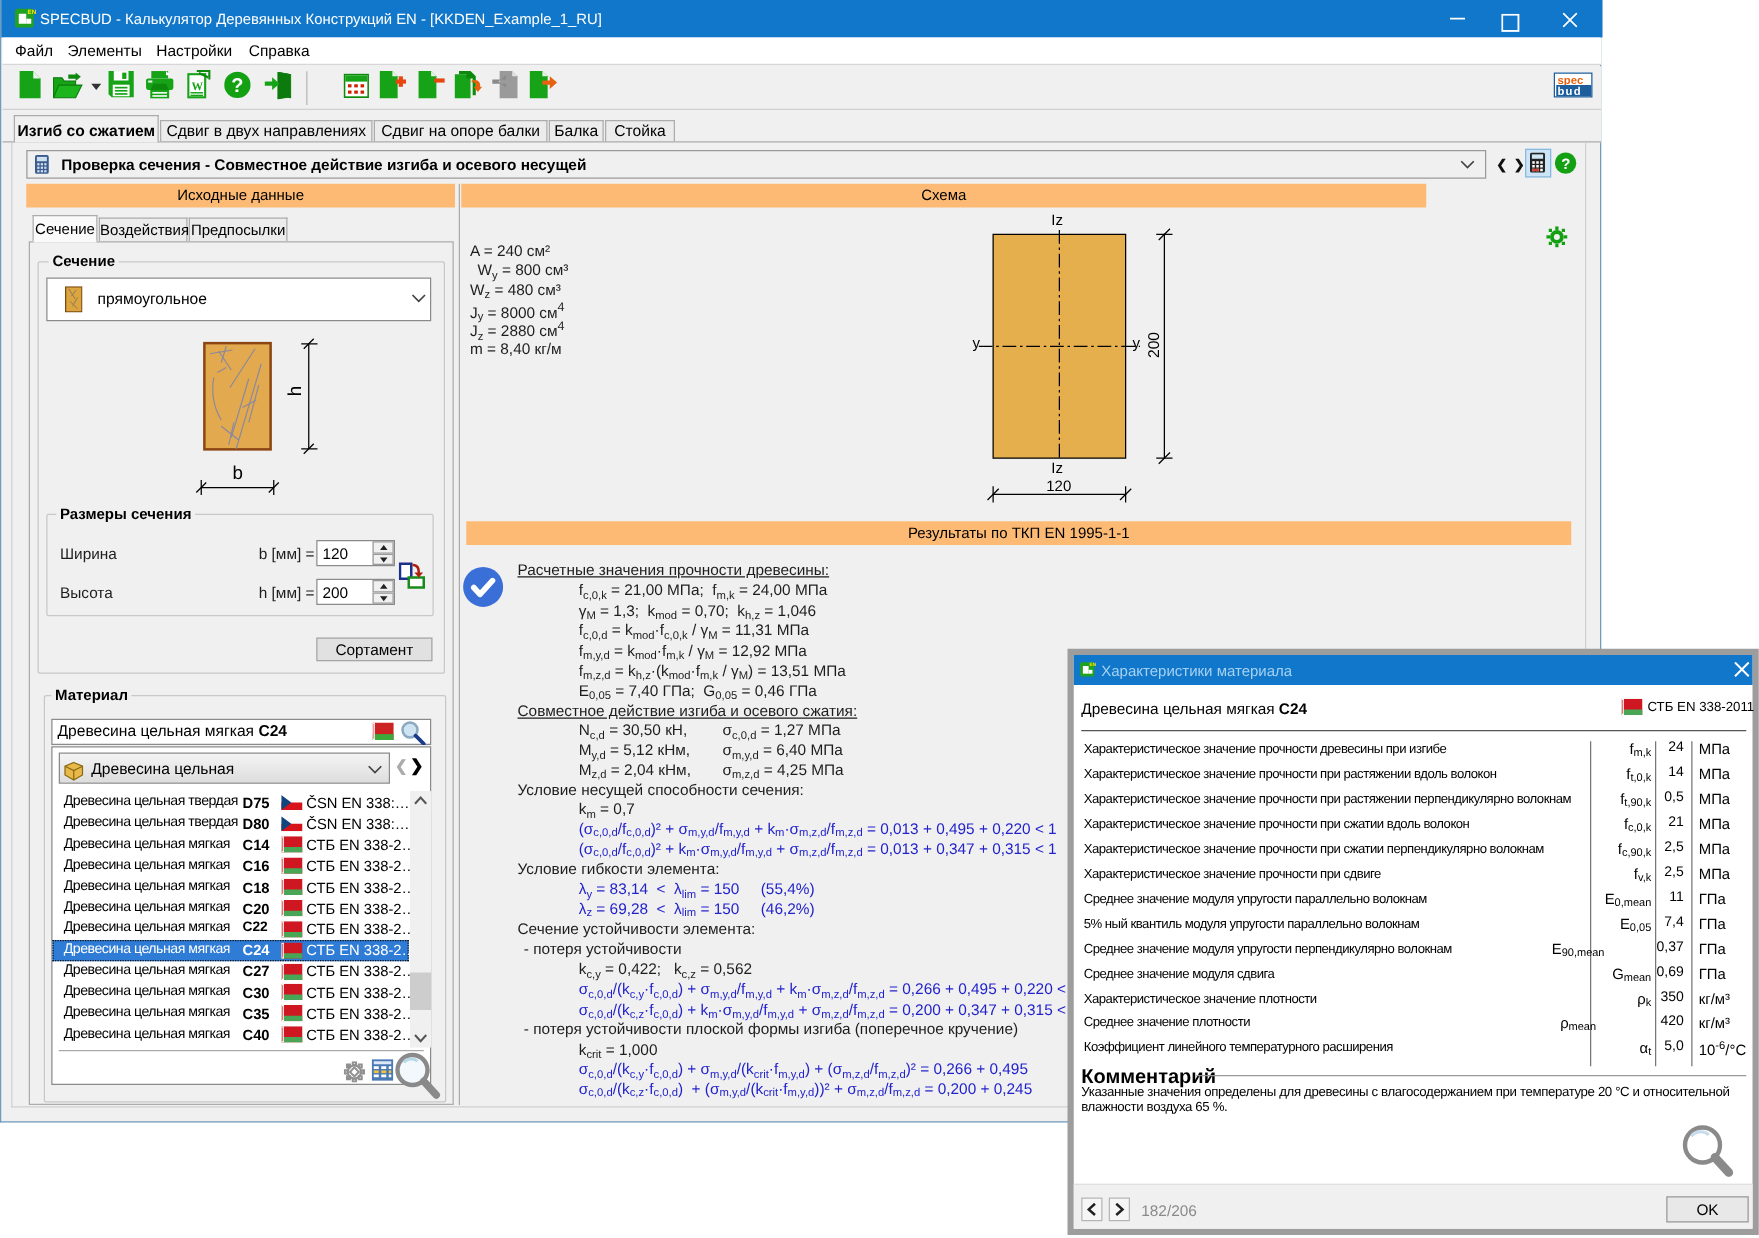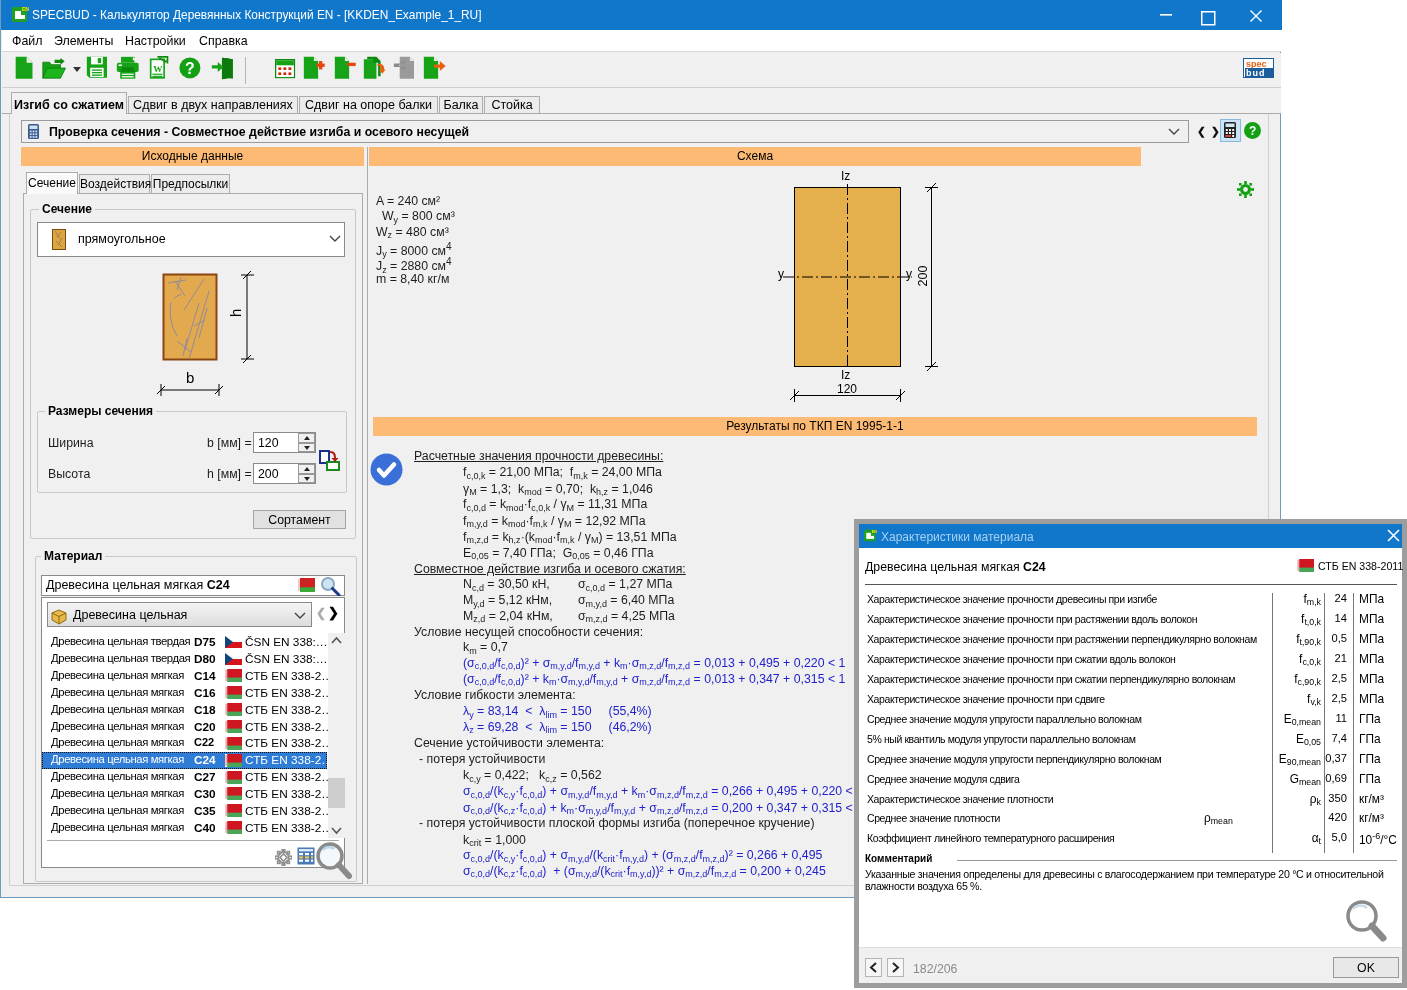--- a/index.html
+++ b/index.html
@@ -623,40 +623,40 @@
   <div class="abs" style="left:505px;top:172.7px;font-size:11.9px;color:#000;white-space:nowrap">МПа</div>
   <div class="abs" style="left:13px;top:193.7px;font-size:10.5px;letter-spacing:-0.4px;color:#000;white-space:nowrap">Среднее значение модуля упругости параллельно волокнам</div>
   <div class="abs" style="left:350px;top:192.7px;width:117px;text-align:right;font-size:11.9px;color:#000">E<sub>0,mean</sub></div>
   <div class="abs" style="left:465px;top:192.7px;width:28px;text-align:right;font-size:11.2px;color:#000">11</div>
   <div class="abs" style="left:505px;top:192.7px;font-size:11.9px;color:#000;white-space:nowrap">ГПа</div>
   <div class="abs" style="left:13px;top:213.6px;font-size:10.5px;letter-spacing:-0.4px;color:#000;white-space:nowrap">5% ный квантиль модуля упругости параллельно волокнам</div>
   <div class="abs" style="left:350px;top:212.6px;width:117px;text-align:right;font-size:11.9px;color:#000">E<sub>0,05</sub></div>
   <div class="abs" style="left:465px;top:212.6px;width:28px;text-align:right;font-size:11.2px;color:#000">7,4</div>
   <div class="abs" style="left:505px;top:212.6px;font-size:11.9px;color:#000;white-space:nowrap">ГПа</div>
   <div class="abs" style="left:13px;top:233.6px;font-size:10.5px;letter-spacing:-0.4px;color:#000;white-space:nowrap">Среднее значение модуля упругости перпендикулярно волокнам</div>
-  <div class="abs" style="left:350px;top:232.6px;width:117px;text-align:right;font-size:11.9px;color:#000">E<sub>90,mean</sub></div>
+  <div class="abs" style="left:350px;top:232.6px;width:117px;text-align:center;font-size:11.9px;color:#000">E<sub>90,mean</sub></div>
   <div class="abs" style="left:465px;top:232.6px;width:28px;text-align:right;font-size:11.2px;color:#000">0,37</div>
   <div class="abs" style="left:505px;top:232.6px;font-size:11.9px;color:#000;white-space:nowrap">ГПа</div>
   <div class="abs" style="left:13px;top:253.5px;font-size:10.5px;letter-spacing:-0.4px;color:#000;white-space:nowrap">Среднее значение модуля сдвига</div>
   <div class="abs" style="left:350px;top:252.5px;width:117px;text-align:right;font-size:11.9px;color:#000">G<sub>mean</sub></div>
   <div class="abs" style="left:465px;top:252.5px;width:28px;text-align:right;font-size:11.2px;color:#000">0,69</div>
   <div class="abs" style="left:505px;top:252.5px;font-size:11.9px;color:#000;white-space:nowrap">ГПа</div>
   <div class="abs" style="left:13px;top:273.5px;font-size:10.5px;letter-spacing:-0.4px;color:#000;white-space:nowrap">Характеристическое значение плотности</div>
   <div class="abs" style="left:350px;top:272.5px;width:117px;text-align:right;font-size:11.9px;color:#000">ρ<sub>k</sub></div>
   <div class="abs" style="left:465px;top:272.5px;width:28px;text-align:right;font-size:11.2px;color:#000">350</div>
   <div class="abs" style="left:505px;top:272.5px;font-size:11.9px;color:#000;white-space:nowrap">кг/м³</div>
   <div class="abs" style="left:13px;top:293.4px;font-size:10.5px;letter-spacing:-0.4px;color:#000;white-space:nowrap">Среднее значение плотности</div>
-  <div class="abs" style="left:350px;top:292.4px;width:117px;text-align:left;font-size:11.9px;color:#000">ρ<sub>mean</sub></div>
+  <div class="abs" style="left:350px;top:292.4px;width:117px;text-align:center;font-size:11.9px;color:#000">ρ<sub>mean</sub></div>
   <div class="abs" style="left:465px;top:292.4px;width:28px;text-align:right;font-size:11.2px;color:#000">420</div>
   <div class="abs" style="left:505px;top:292.4px;font-size:11.9px;color:#000;white-space:nowrap">кг/м³</div>
   <div class="abs" style="left:13px;top:313.4px;font-size:10.5px;letter-spacing:-0.4px;color:#000;white-space:nowrap">Коэффициент линейного температурного расширения</div>
   <div class="abs" style="left:350px;top:312.4px;width:117px;text-align:right;font-size:11.9px;color:#000">α<sub>t</sub></div>
   <div class="abs" style="left:465px;top:312.4px;width:28px;text-align:right;font-size:11.2px;color:#000">5,0</div>
   <div class="abs" style="left:505px;top:312.4px;font-size:11.9px;color:#000;white-space:nowrap">10<sup style="font-size:9px">-6</sup>/°C</div>
-  <div class="abs" style="left:11px;top:334px;font-size:10px;font-weight:bold;color:#000">Комментарий</div>
+  <div class="abs" style="left:11px;top:334px;font-size:16px;font-weight:bold;color:#000">Комментарий</div>
   <div class="abs" style="left:103px;top:341px;width:440px;height:1px;background:#999"></div>
   <div class="abs" style="left:11px;top:349px;width:535px;font-size:10.6px;letter-spacing:-0.3px;color:#000;line-height:12px">Указанные значения определены для древесины с влагосодержанием при температуре 20 °C и относительной<br>влажности воздуха 65 %.</div>
   <svg class="abs" style="left:488px;top:378px" width="50" height="50" viewBox="0 0 50 50">
       <circle cx="20" cy="19" r="14" fill="#fff" stroke="#8a8a8a" stroke-width="3.5"></circle>
       <path d="M11 12 C14 8 21 7 25 11" stroke="#c8dcec" stroke-width="2.5" fill="none"></path>
       <path d="M30 29 L41 41" stroke="#8a8a8a" stroke-width="7" stroke-linecap="round"></path>
     </svg>
   <div class="abs" style="left:5px;top:428px;width:543px;height:36px;background:#f0f0f0;border-top:1px solid #dfdfdf"></div>
   <div class="abs" style="left:11px;top:439px;width:17px;height:19px;background:#f6f6f6;border:1px solid #b5b5b5;text-align:center"><svg width="9" height="11" style="margin-top:3px">
         <path d="M7 1 L2 5.5 L7 10" stroke="#222" stroke-width="2" fill="none"></path>

